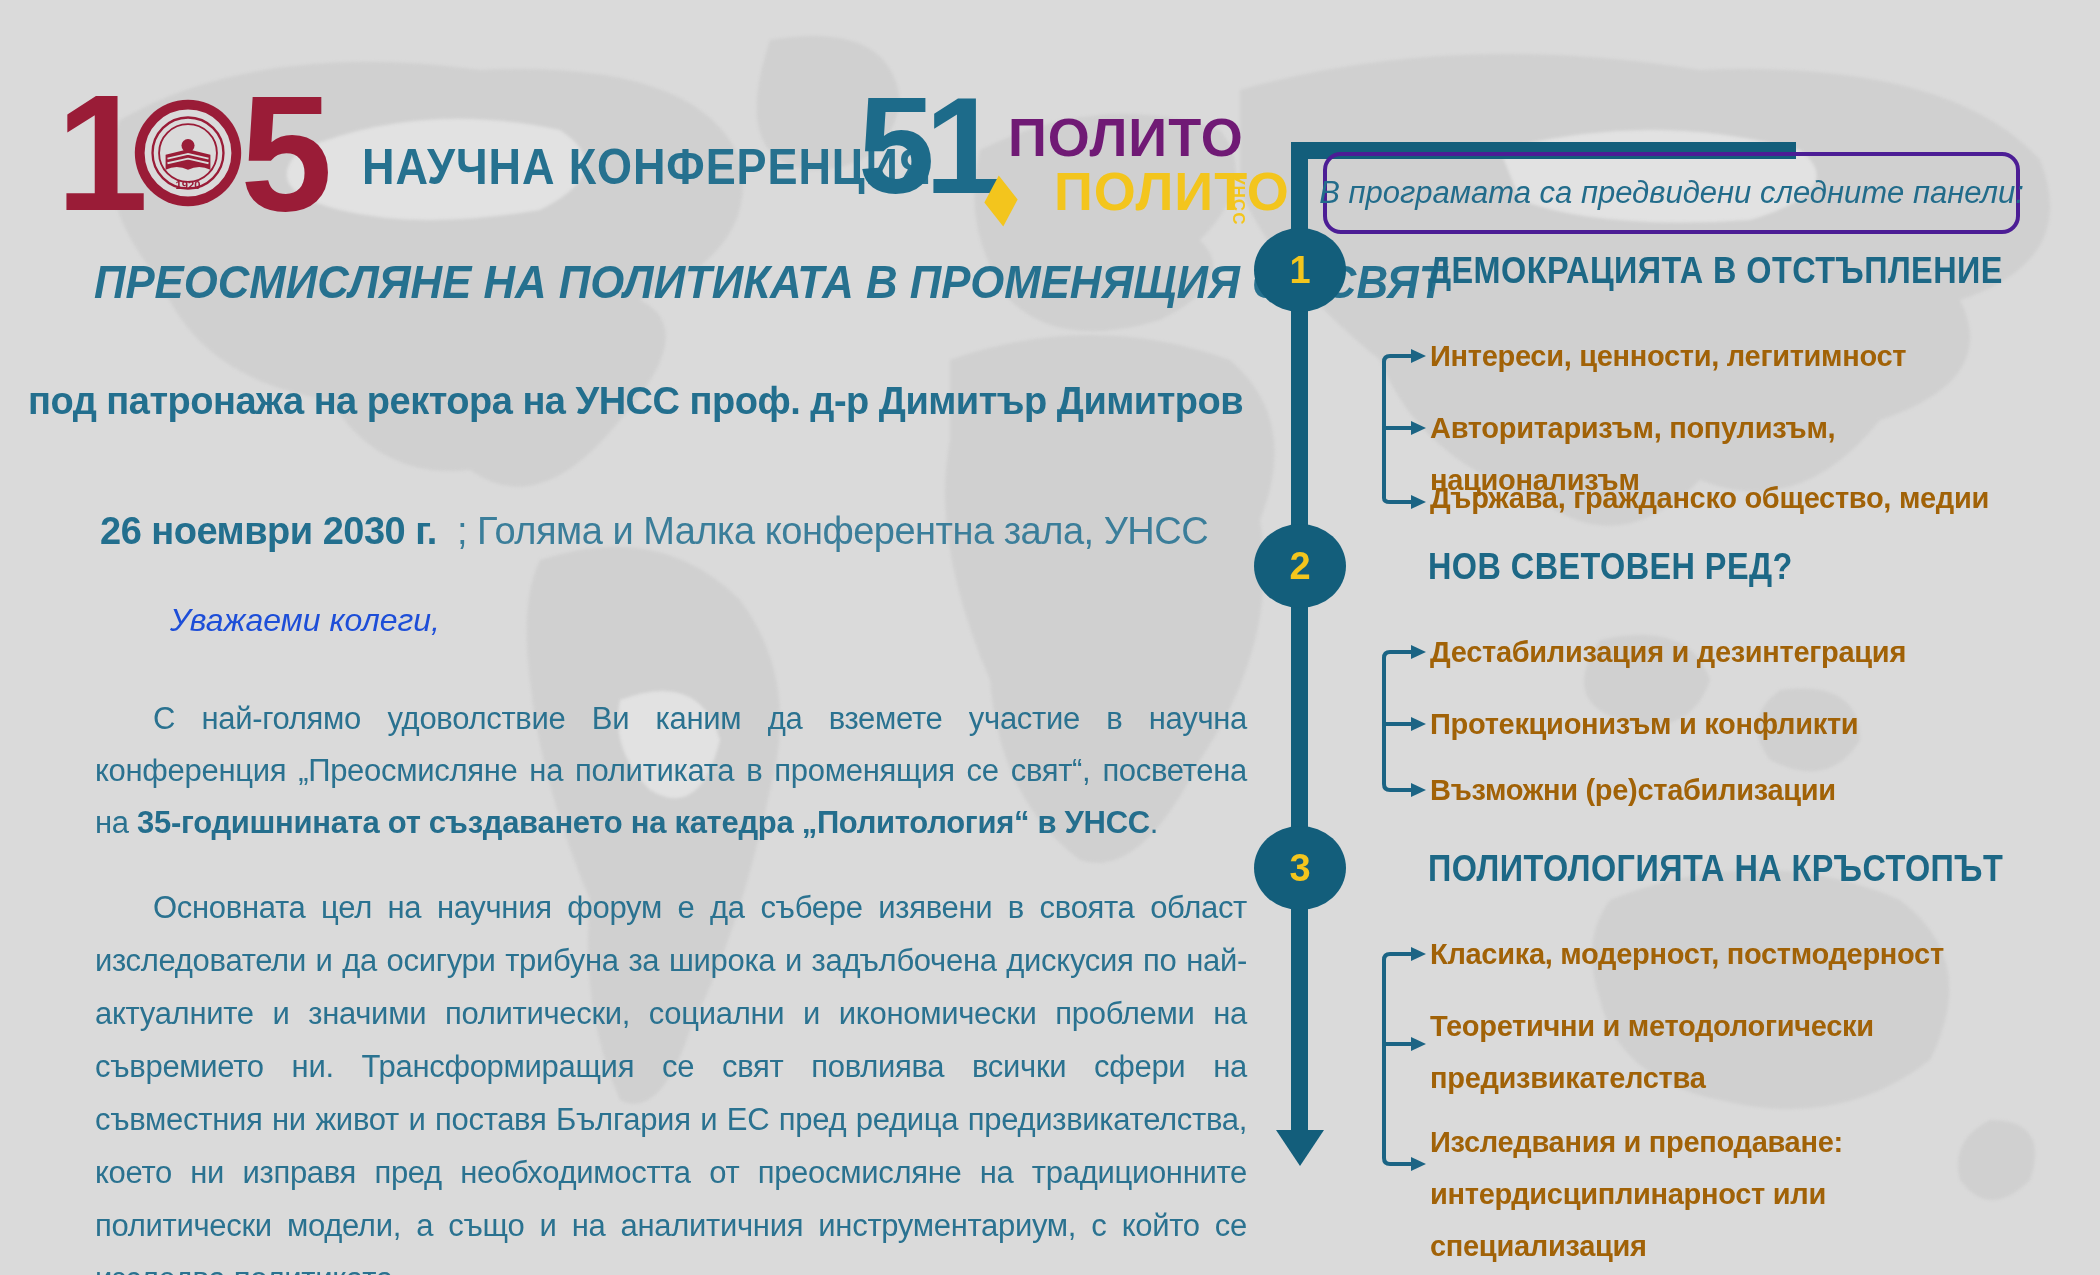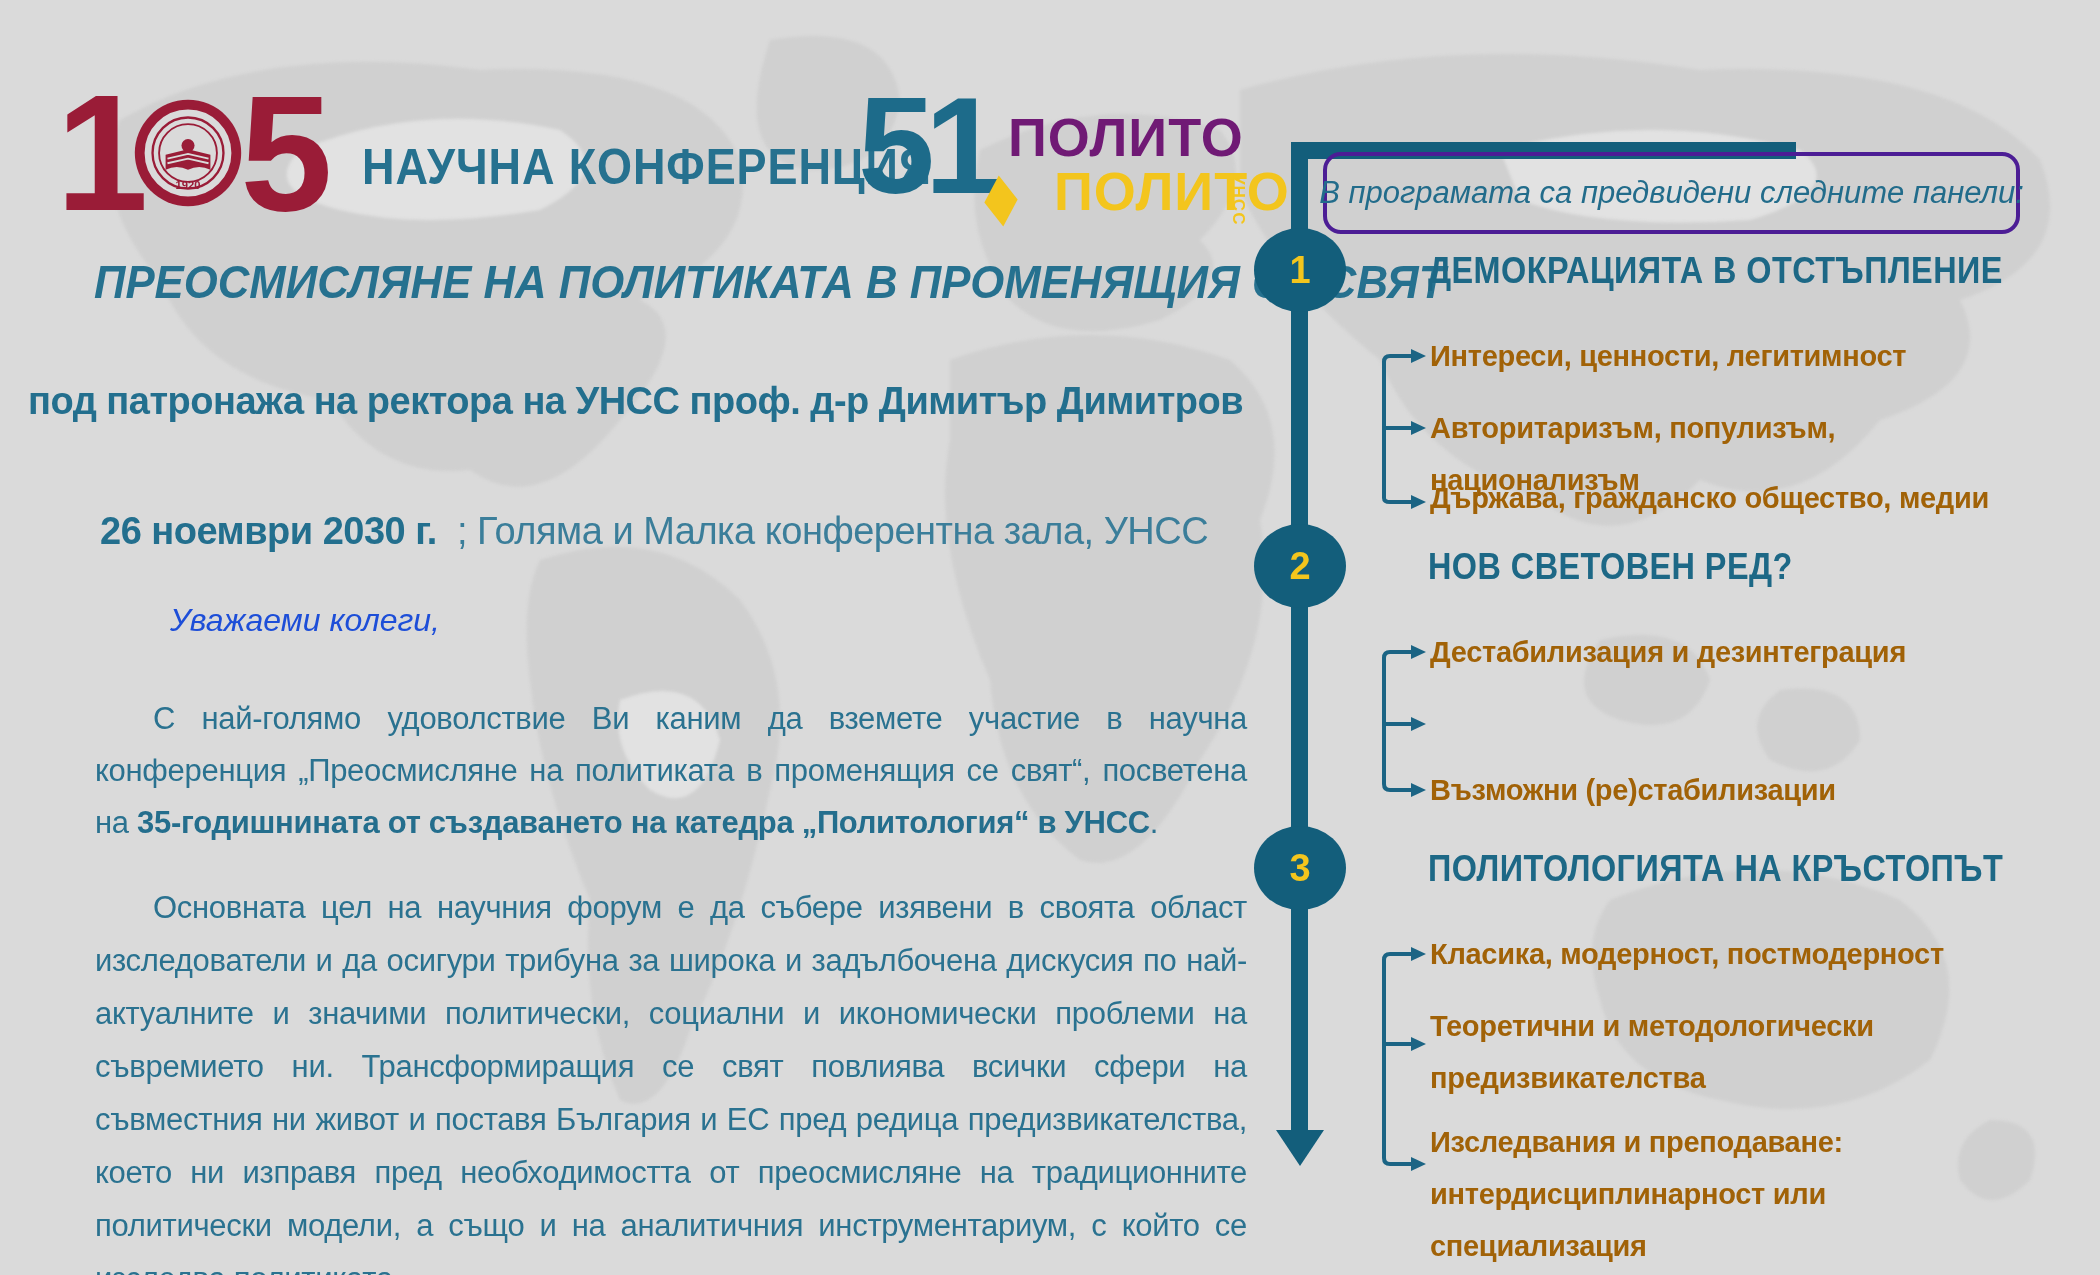--- a/index.html
+++ b/index.html
@@ -174,20 +174,21 @@
     <span>2</span>
   </div>
   <div class="panel-title t2">НОВ СВЕТОВЕН РЕД?</div>
   <svg class="bracket b2" width="52" height="162" viewBox="0 0 52 162" xmlns="http://www.w3.org/2000/svg">
     <path d="M34,10 H12 Q6,10 6,16 V142 Q6,148 12,148 H34 M6,82 H34" fill="none" stroke="#1b6484" stroke-width="4"></path>
     <polygon points="33,3 48,10 33,17" fill="#1b6484"></polygon>
     <polygon points="33,75 48,82 33,89" fill="#1b6484"></polygon>
     <polygon points="33,141 48,148 33,155" fill="#1b6484"></polygon>
   </svg>
   <div class="item i21">Дестабилизация и дезинтеграция</div>
+  <div class="item i22">Протекционизъм и конфликти</div>
   <div class="item i23">Възможни (ре)стабилизации</div>
 
   <div class="tl-circle c3">
     <span>3</span>
   </div>
   <div class="panel-title t3">ПОЛИТОЛОГИЯТА НА КРЪСТОПЪТ</div>
   <svg class="bracket b3" width="52" height="234" viewBox="0 0 52 234" xmlns="http://www.w3.org/2000/svg">
     <path d="M34,10 H12 Q6,10 6,16 V214 Q6,220 12,220 H34 M6,100 H34" fill="none" stroke="#1b6484" stroke-width="4"></path>
     <polygon points="33,3 48,10 33,17" fill="#1b6484"></polygon>
     <polygon points="33,93 48,100 33,107" fill="#1b6484"></polygon>

